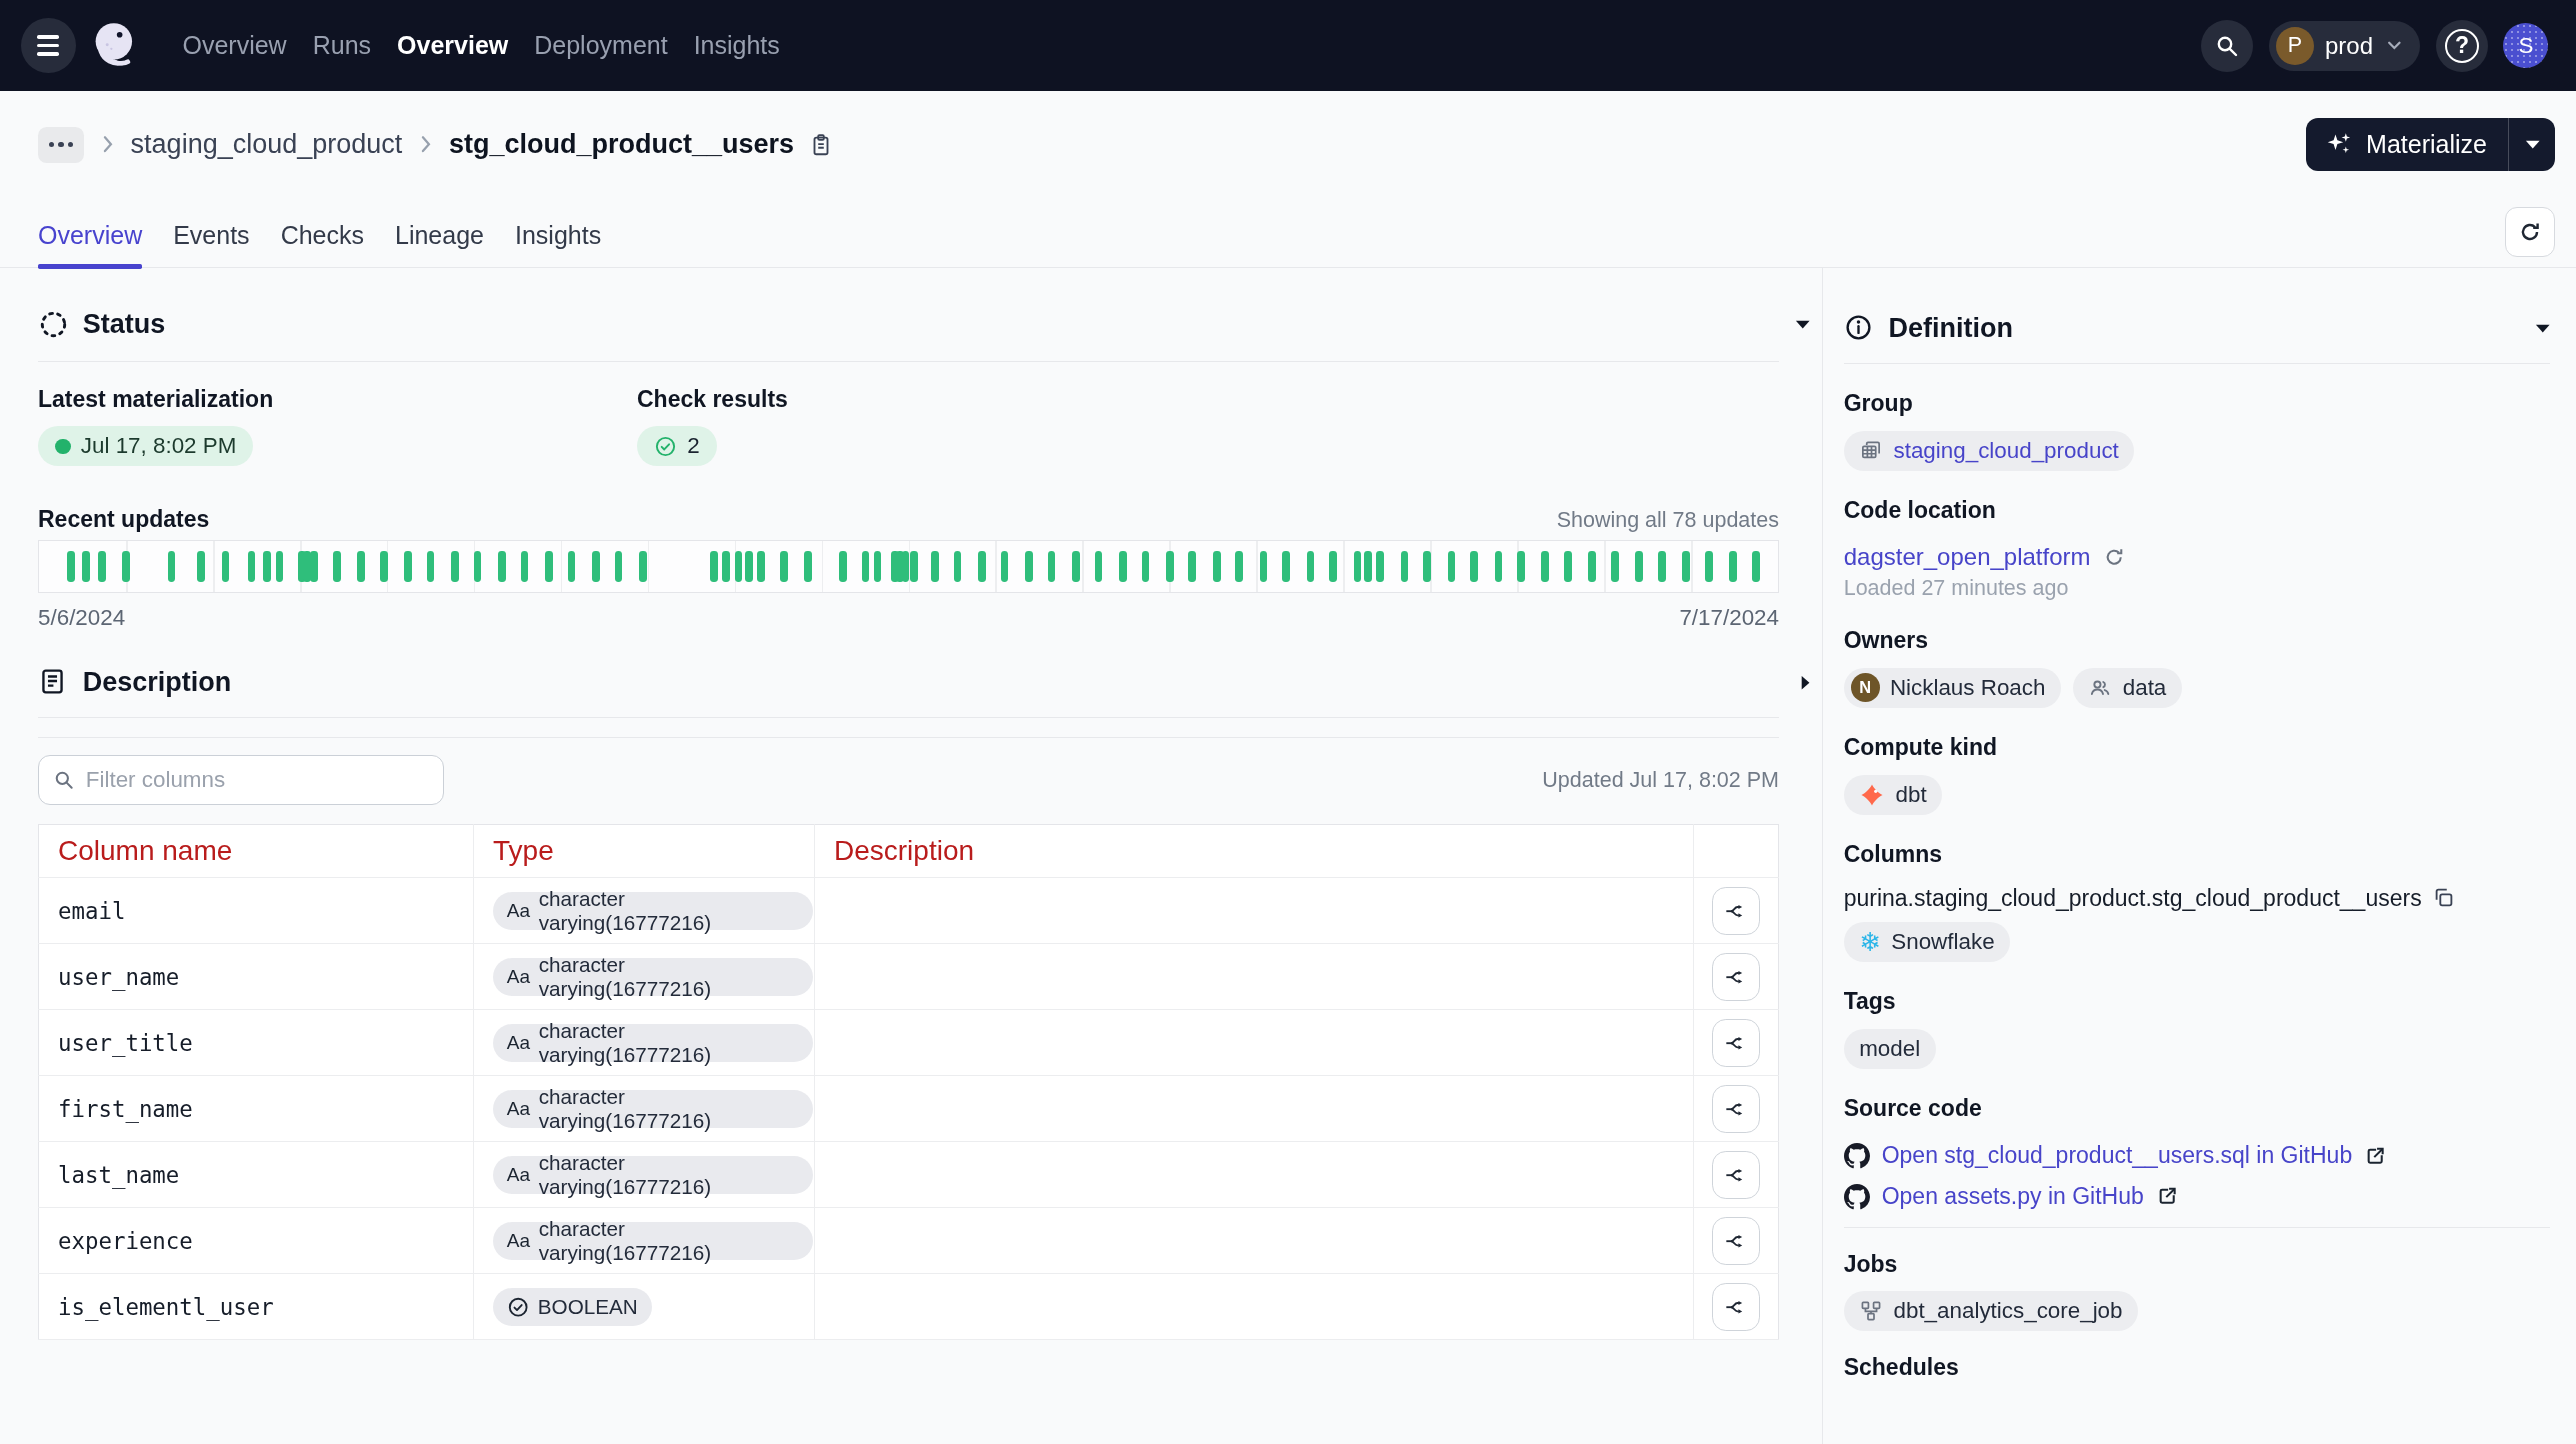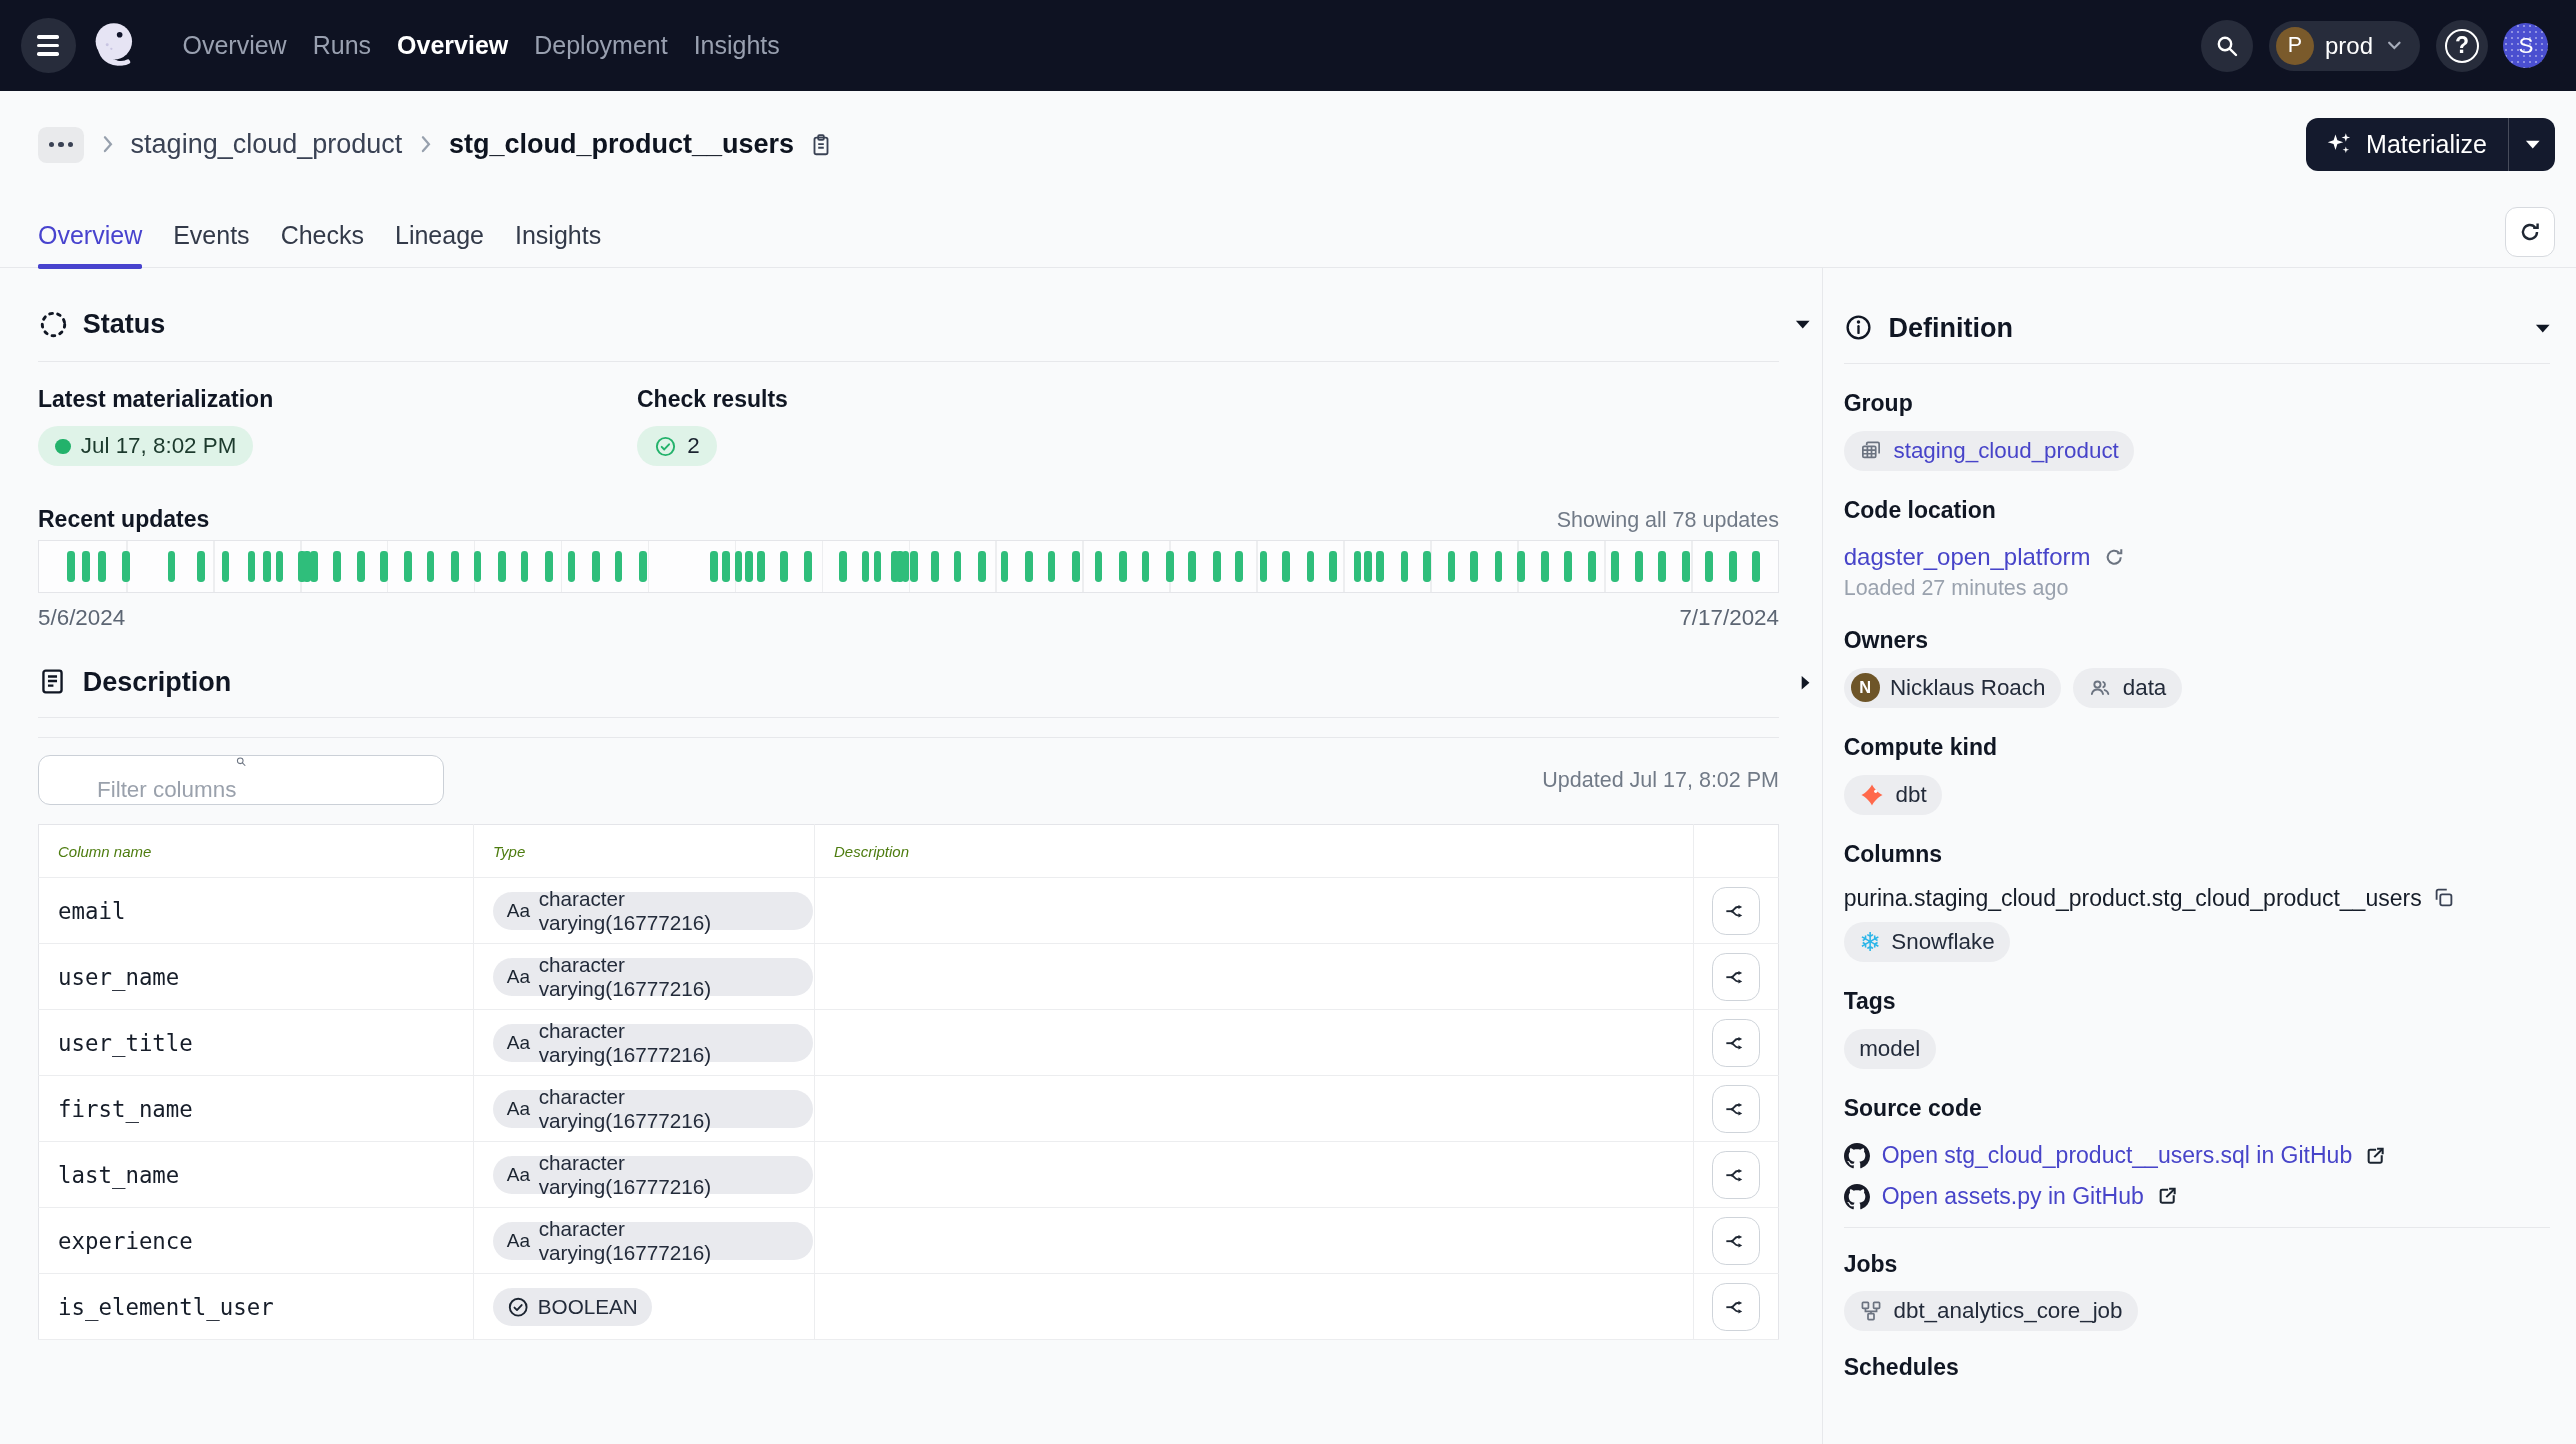--- a/index.html
+++ b/index.html
@@ -76,29 +76,29 @@
 
   .updates-row { display:flex; justify-content:space-between; align-items:flex-end; margin-top:40px; }
   .updates-summary { font-size:21.5px; color:#717A87; }
   .timeline { position:relative; height:53px; border:1.7px solid #E4E5E9; background:#FDFDFE; margin-top:6.9px; }
   .tl-grid { position:absolute; top:0; bottom:0; width:1.7px; background:#EDEEF0; }
   .tl-tick { position:absolute; top:9.5px; height:31px; width:7.7px; border-radius:3.4px; background:#2FBE7B; }
   .dates-row { display:flex; justify-content:space-between; margin-top:12px; font-size:22.4px; color:#5C6573; }
 
   .filter-row { display:flex; justify-content:space-between; align-items:center; margin-top:17px; }
   .filter-input { width:406px; height:50px; border:1.7px solid #CBD0D7; border-radius:12px; background:#fff;
-    display:flex; align-items:center; padding:0 13.8px; gap:8.6px;flex-direction:column; }
+    display:flex; align-items:center; padding:0 13.8px; gap:8.6px; }
   .filter-input input { border:none; outline:none; font-size:22.4px; flex:1; font-family:inherit; color:#333A49; }
   .filter-input input::placeholder { color:#9AA1AC; }
   .updated-txt { font-size:21.5px; color:#717A87; }
 
   table.cols-table { width:100%; margin-top:19px; border:1.7px solid #E4E5E9; background:#fff;
     border-collapse:collapse; table-layout:fixed; }
-  .cols-table th { height:53px; font-size:15px; color:#4d7c0f; font-weight:400; text-align:left;
-    padding-left:19px; border-bottom:1.7px solid #ECEDEF;font-style:italic; }
+  .cols-table th { height:53px; font-size:28px; color:#b91c1c; font-weight:400; text-align:left;
+    padding-left:19px; border-bottom:1.7px solid #ECEDEF; }
   .cols-table th + th, .cols-table td + td { border-left:1.7px solid #ECEDEF; }
   .cols-table td { height:66px; border-bottom:1.7px solid #ECEDEF; padding-left:19px; }
   td.cell-actions, th.h-actions { padding-left:0; }
   .colname { font-family:"DejaVu Sans Mono", monospace; font-size:22.4px; color:#161D29; }
   .type-pill { display:inline-flex; align-items:center; gap:8.6px; height:38px; padding:0 13.8px;
     border-radius:19px; background:#E9EAEE; font-size:20.7px; color:#232B3A; }
   .tico { font-weight:700; font-size:20.7px; color:#1B2430; }
   .tico.aa { font-weight:400; font-size:19px; }
   .row-btn { width:48px; height:48px; border:1.7px solid #CFD4DA; border-radius:13.8px; background:#fff;
     display:flex; align-items:center; justify-content:center; margin:0 auto; cursor:pointer; }

